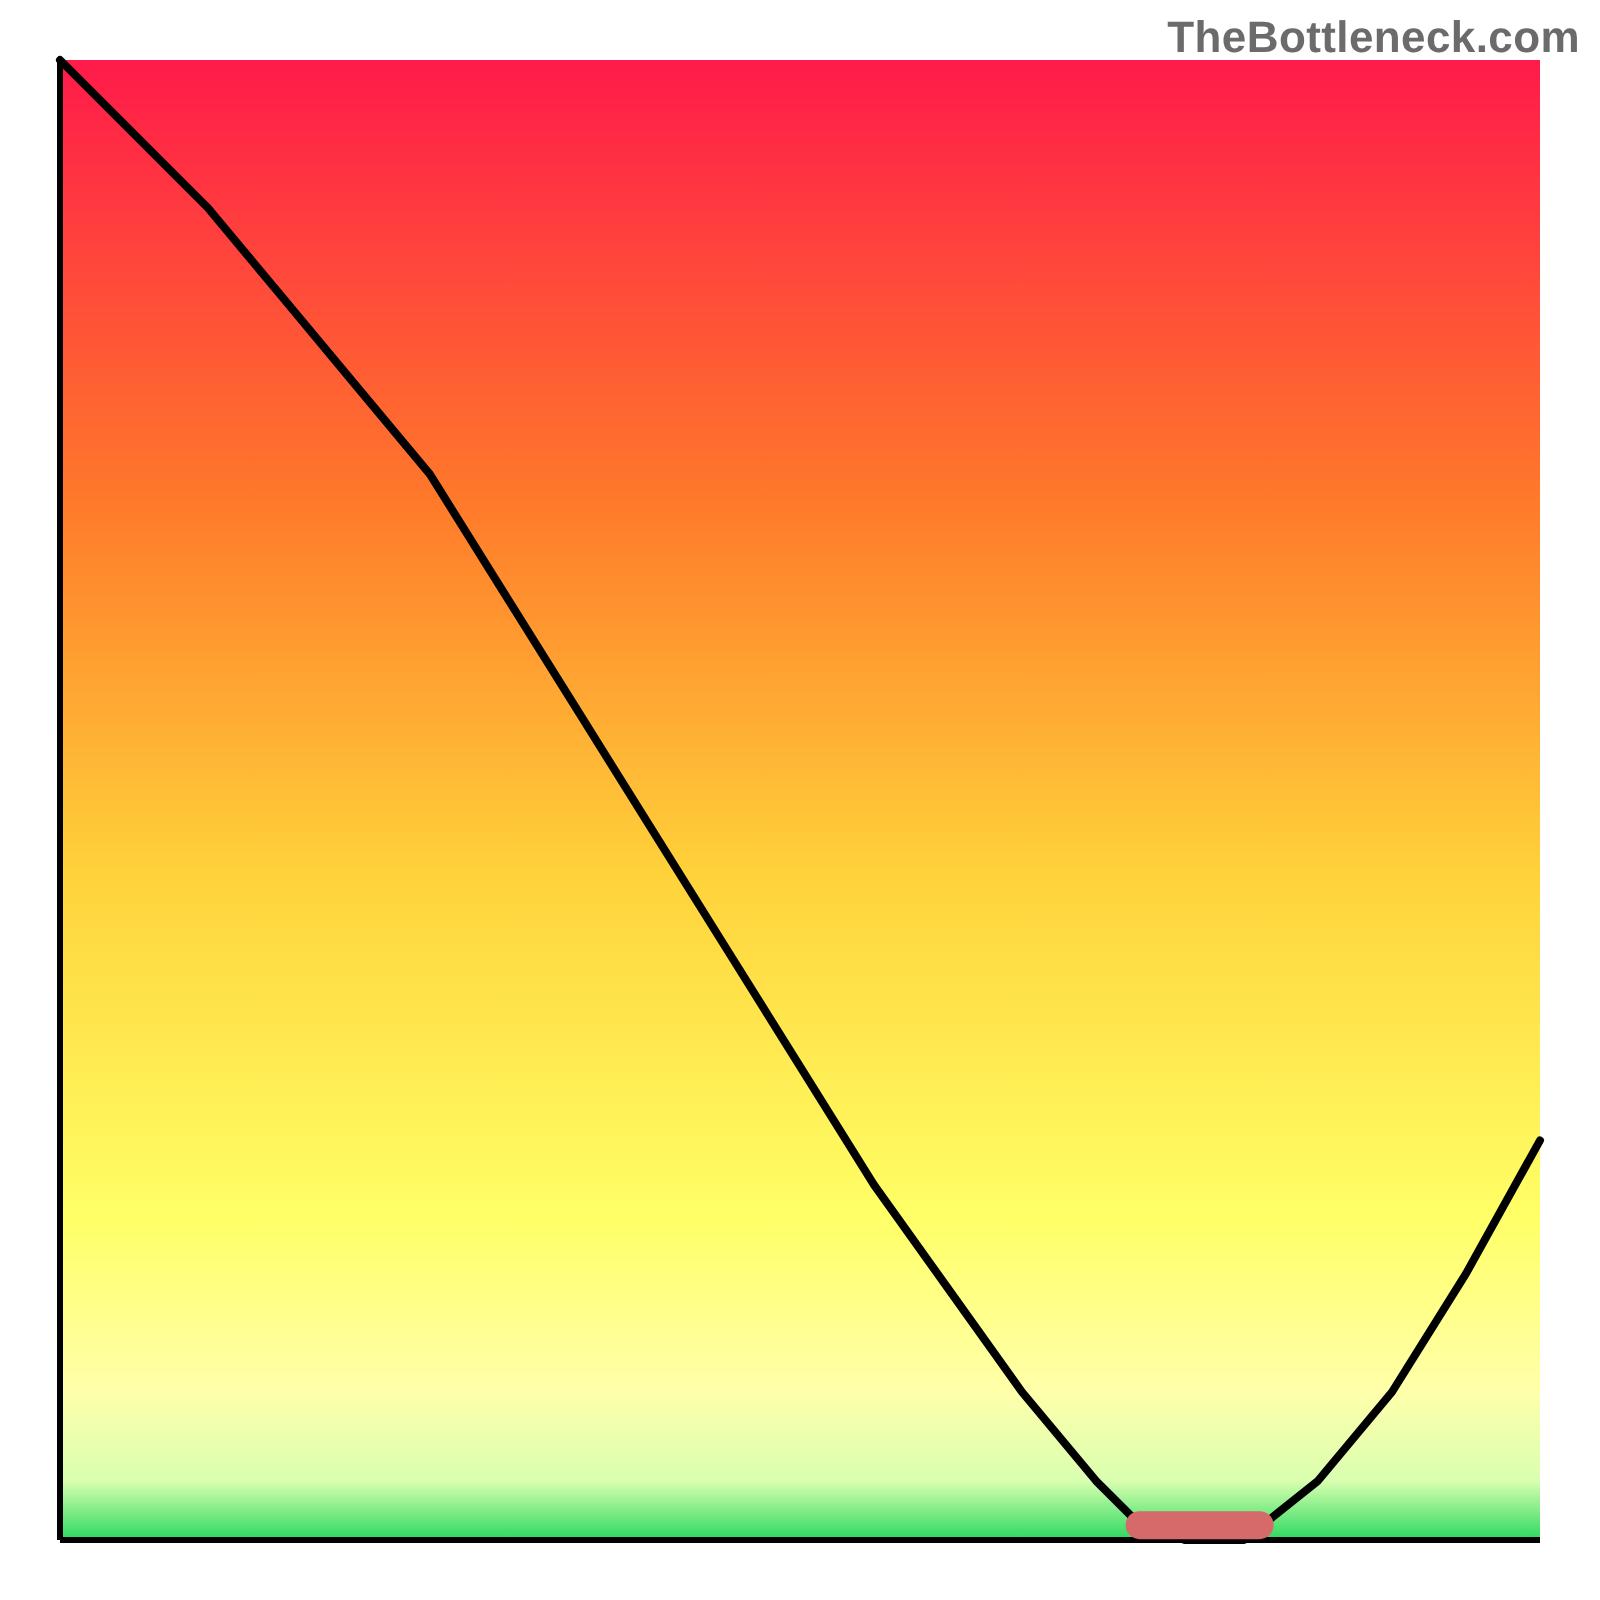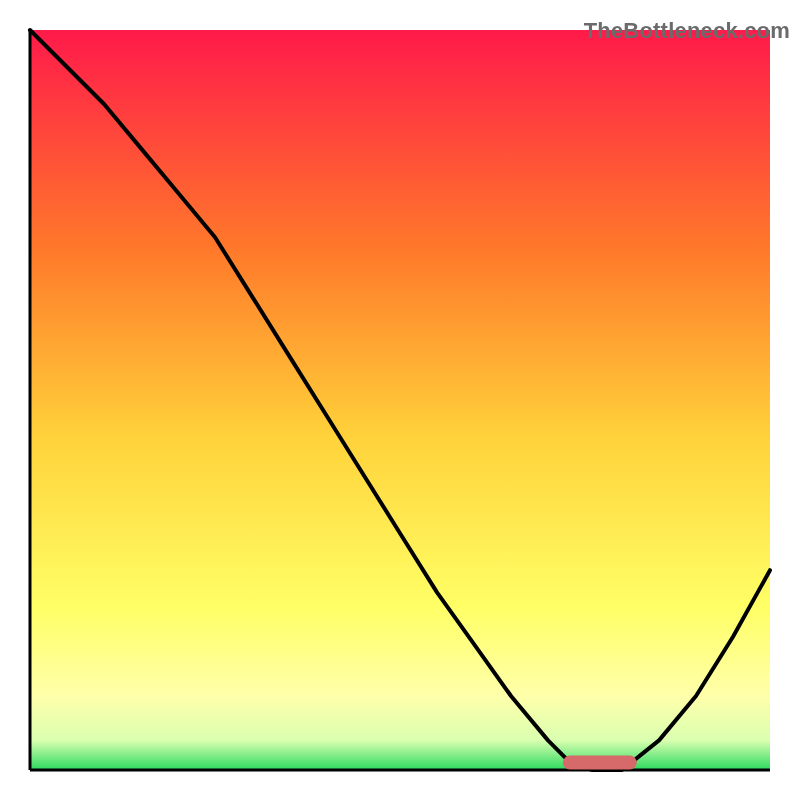--- a/index.html
+++ b/index.html
@@ -18,21 +18,20 @@
   }
   .watermark {
     position: absolute;
     top: 6px;
     right: 10px;
     font-size: 22px;
     font-weight: bold;
     color: #6b6b6b;
     letter-spacing: 0.2px;
     user-select: none;
-    margin-top: 12px;
   }
   svg {
     position: absolute;
     left: 0;
     top: 0;
   }
 </style>
 </head>
 <body>
 

